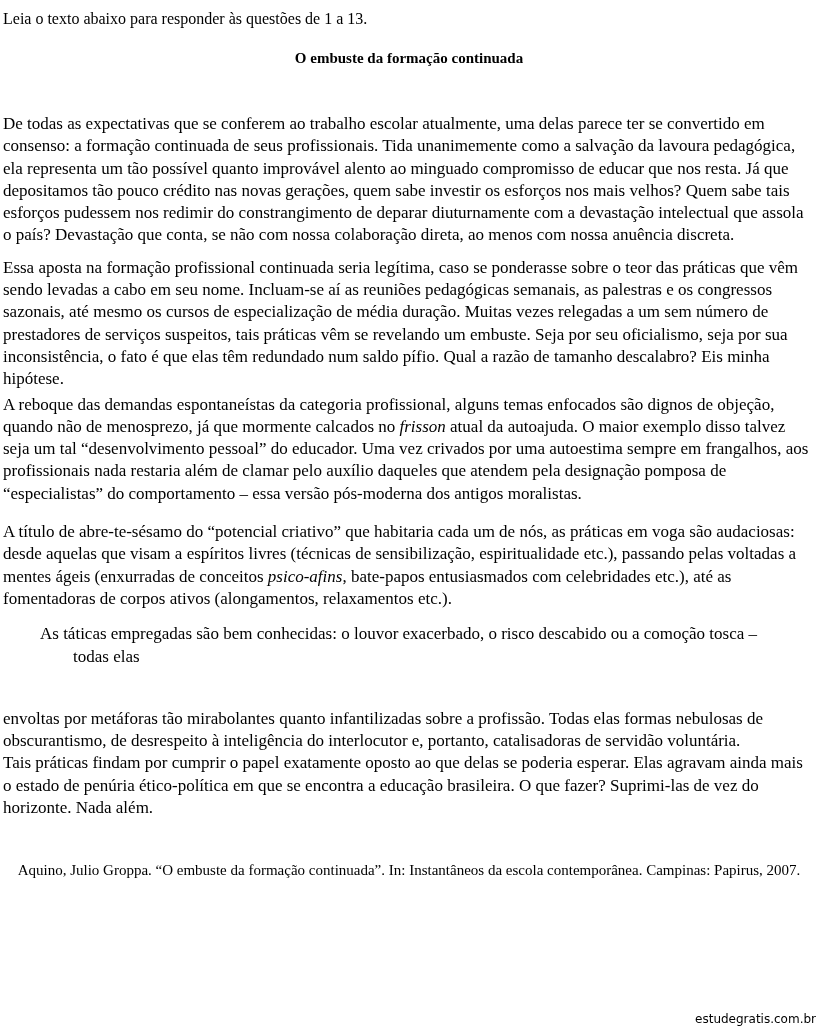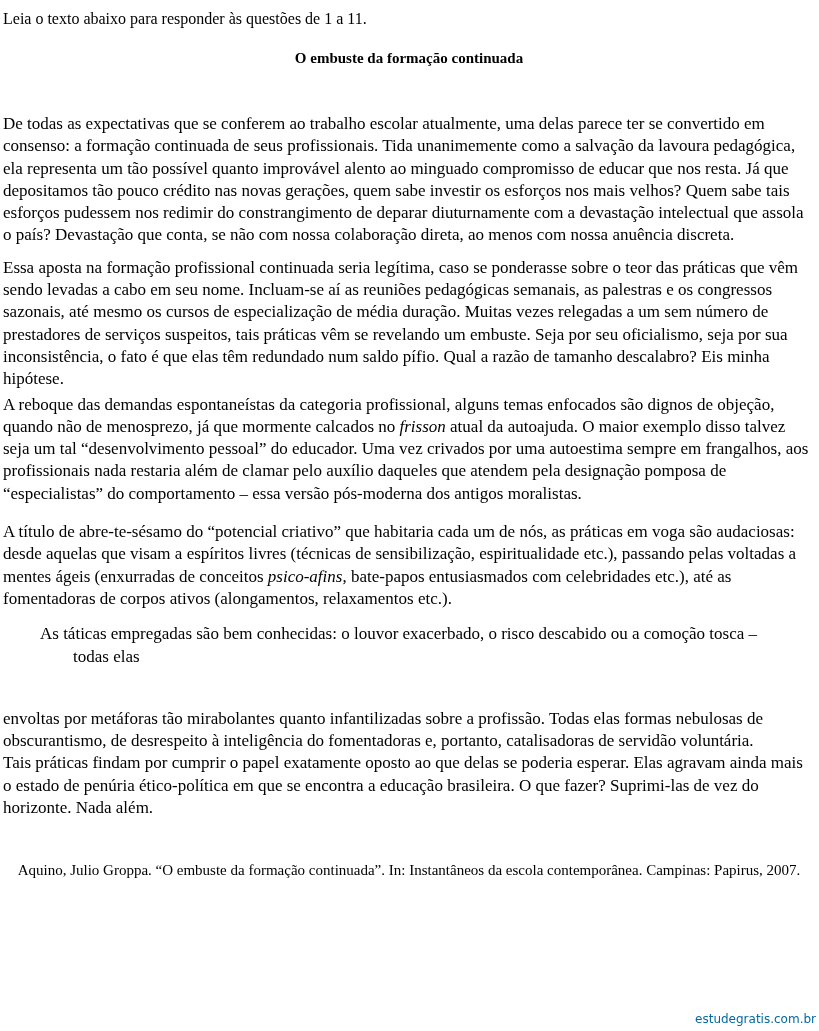--- a/index.html
+++ b/index.html
@@ -56,29 +56,29 @@
     font-family: "DejaVu Sans", "Liberation Sans", sans-serif;
     font-size: 12px;
     line-height: 14px;
   }
 </style>
 </head>
 <body>
 
 <div class="page">
 
-  <p class="instruction">Leia o texto abaixo para responder às questões de 1 a 11.</p>
+  <p class="instruction">Leia o texto abaixo para responder às questões de 1 a 13.</p>
 
   <h1 class="title">O embuste da formação continuada</h1>
 
   <p class="para para-0"><span>De todas as expectativas que se conferem ao trabalho escolar atualmente, uma delas parece ter se convertido em consenso: a formação continuada de seus profissionais. Tida unanimemente como a salvação da lavoura pedagógica, ela representa um tão possível quanto improvável alento ao minguado compromisso de educar que nos resta. Já que depositamos tão pouco crédito nas novas gerações, quem sabe investir os esforços nos mais velhos? Quem sabe tais esforços pudessem nos redimir do constrangimento de deparar diuturnamente com a devastação intelectual que assola o país? Devastação que conta, se não com nossa colaboração direta, ao menos com nossa anuência discreta.</span></p>
   <p class="para para-1"><span>Essa aposta na formação profissional continuada seria legítima, caso se ponderasse sobre o teor das práticas que vêm sendo levadas a cabo em seu nome. Incluam-se aí as reuniões pedagógicas semanais, as palestras e os congressos sazonais, até mesmo os cursos de especialização de média duração. Muitas vezes relegadas a um sem número de prestadores de serviços suspeitos, tais práticas vêm se revelando um embuste. Seja por seu oficialismo, seja por sua inconsistência, o fato é que elas têm redundado num saldo pífio. Qual a razão de tamanho descalabro? Eis minha hipótese.</span></p>
   <p class="para para-2"><span>A reboque das demandas espontaneístas da categoria profissional, alguns temas enfocados são dignos de objeção, quando não de menosprezo, já que mormente calcados no </span><i>frisson</i><span> atual da autoajuda. O maior exemplo disso talvez seja um tal “desenvolvimento pessoal” do educador. Uma vez crivados por uma autoestima sempre em frangalhos, aos profissionais nada restaria além de clamar pelo auxílio daqueles que atendem pela designação pomposa de “especialistas” do comportamento – essa versão pós-moderna dos antigos moralistas.</span></p>
   <p class="para para-3"><span>A título de abre-te-sésamo do “potencial criativo” que habitaria cada um de nós, as práticas em voga são audaciosas: desde aquelas que visam a espíritos livres (técnicas de sensibilização, espiritualidade etc.), passando pelas voltadas a mentes ágeis (enxurradas de conceitos </span><i>psico-afins</i><span>, bate-papos entusiasmados com celebridades etc.), até as fomentadoras de corpos ativos (alongamentos, relaxamentos etc.).</span></p>
   <p class="para para-4"><span>As táticas empregadas são bem conhecidas: o louvor exacerbado, o risco descabido ou a comoção tosca –</span><br><span>todas elas</span></p>
-  <p class="para para-5"><span>envoltas por metáforas tão mirabolantes quanto infantilizadas sobre a profissão. Todas elas formas nebulosas de obscurantismo, de desrespeito à inteligência do fomentadoras e, portanto, catalisadoras de servidão voluntária.</span></p>
+  <p class="para para-5"><span>envoltas por metáforas tão mirabolantes quanto infantilizadas sobre a profissão. Todas elas formas nebulosas de obscurantismo, de desrespeito à inteligência do interlocutor e, portanto, catalisadoras de servidão voluntária.</span></p>
   <p class="para para-6"><span>Tais práticas findam por cumprir o papel exatamente oposto ao que delas se poderia esperar. Elas agravam ainda mais o estado de penúria ético-política em que se encontra a educação brasileira. O que fazer? Suprimi-las de vez do horizonte. Nada além.</span></p>
 
   <p class="citation">Aquino, Julio Groppa. “O embuste da formação continuada”. In: Instantâneos da escola contemporânea. Campinas: Papirus, 2007.</p>
 
-  <div class="watermark" style="color: #0369a1; text-align: right;">estudegratis.com.br</div>
+  <div class="watermark" style="color: #000000; text-align: right;">estudegratis.com.br</div>
 
 </div>
 
 </body></html>

